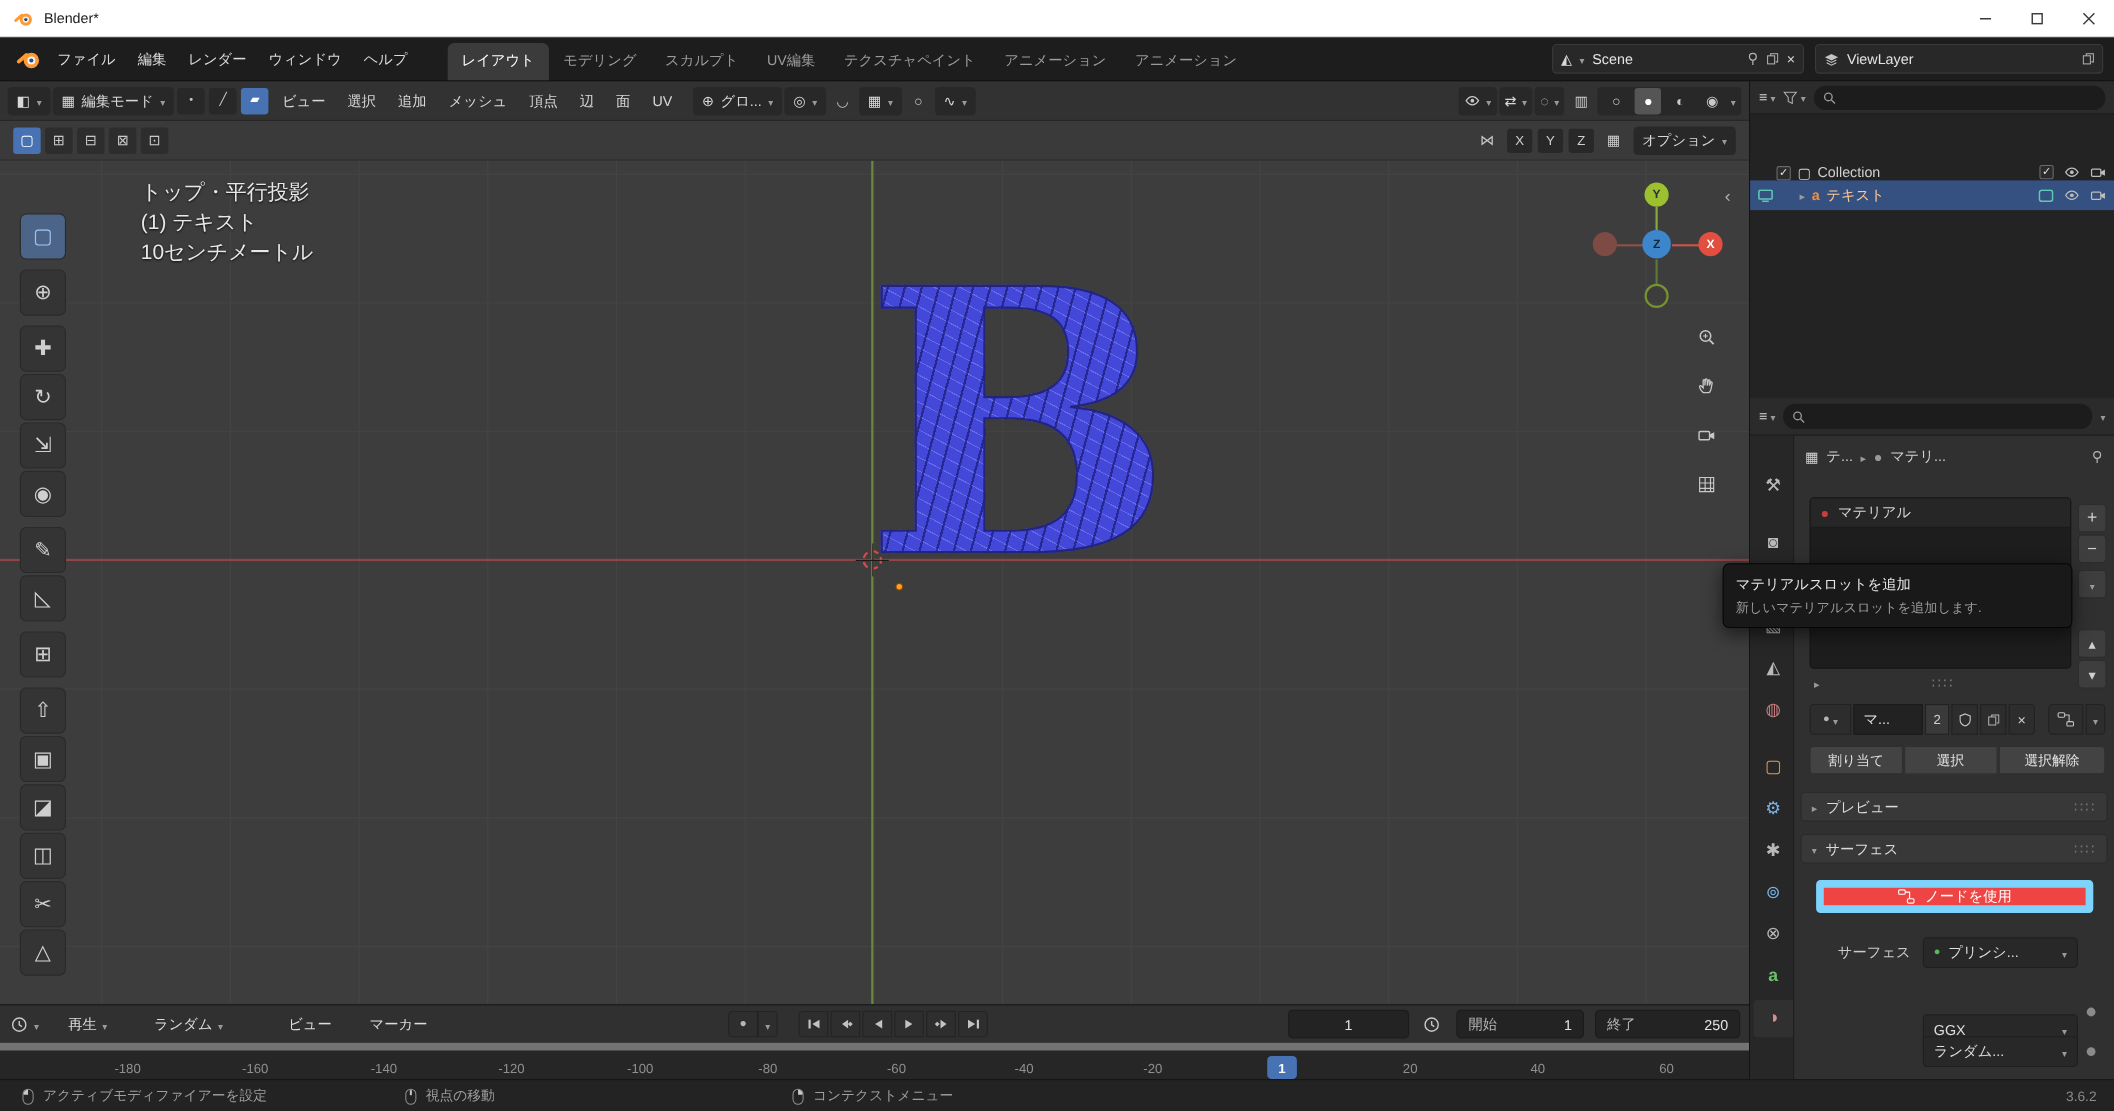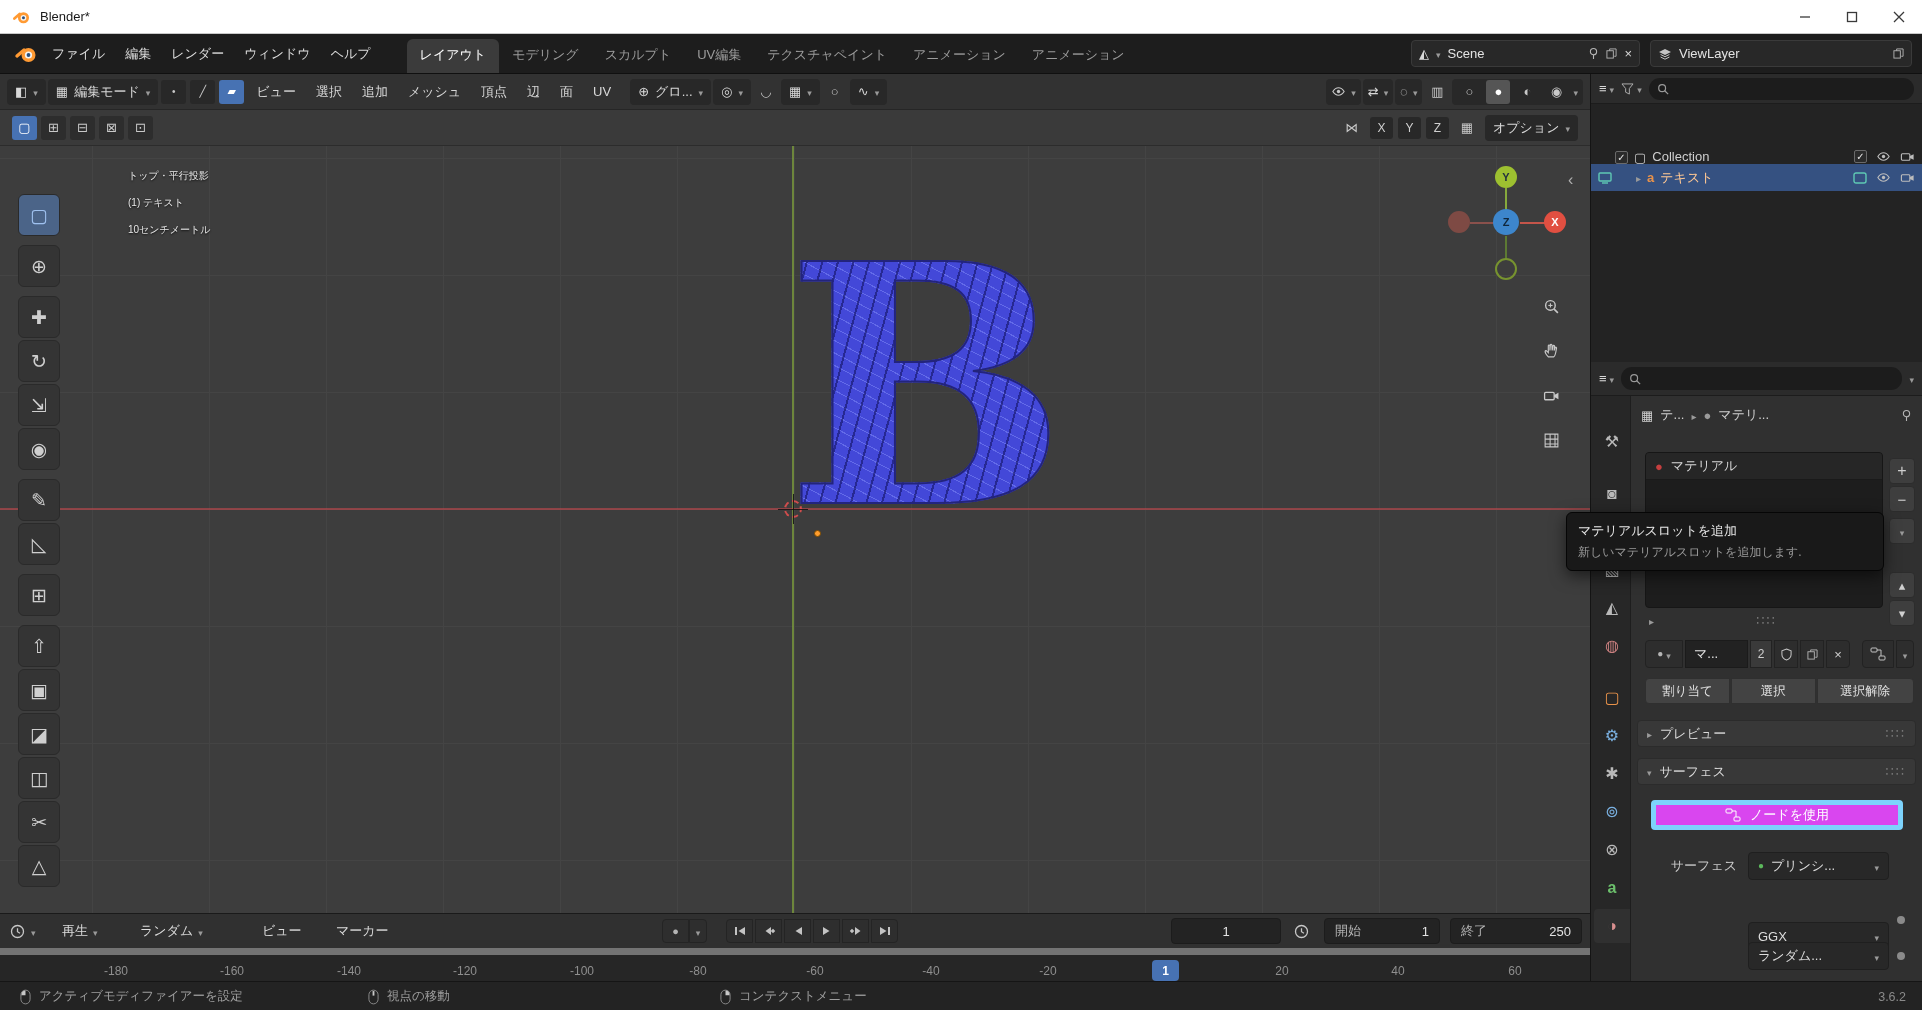--- a/index.html
+++ b/index.html
@@ -110,21 +110,21 @@
 
   .vp-tools{position:absolute;top:110px;left:0;width:1590px;height:36px;background:#3a3a3a;border-bottom:1px solid #2c2c2c;display:flex;align-items:center;padding:0 12px;gap:4px}
   .tmode{width:25px;height:24px;border-radius:3px;background:#2d2d2d;display:flex;align-items:center;justify-content:center;color:#c9c9c9;cursor:pointer}
   .tmode.active{background:#4772b3;color:#fff}
   .axis-btn{width:23px;height:22px;border-radius:3px;background:#282828;display:flex;align-items:center;justify-content:center;color:#cfcfcf;font-size:12px;cursor:pointer}
 
   
   .viewport{position:absolute;top:146px;left:0;width:1590px;height:767px;overflow:hidden;background-color:#3d3d3d;background-image:linear-gradient(#444444 1px,transparent 1px),linear-gradient(90deg,#444444 1px,transparent 1px);background-size:117px 117px;background-position:92px 12px;}
   .axis-x{position:absolute;left:0;top:362px;width:1590px;height:2px;background:rgba(196,72,76,.6)}
   .axis-y{position:absolute;left:792px;top:0;width:2px;height:767px;background:rgba(130,165,60,.7)}
-  .vp-text{position:absolute;left:128px;top:16px;line-height:27px;color:#e8e8e8;font-size:10px;text-shadow:0 1px 2px rgba(0,0,0,.85)}
+  .vp-text{position:absolute;left:128px;top:16px;line-height:27px;color:#e8e8e8;font-size:19px;text-shadow:0 1px 2px rgba(0,0,0,.85)}
   .letter-b{position:absolute;left:786px;top:74px;font-family:"DejaVu Serif","Liberation Serif",serif;font-weight:700;font-size:332px;line-height:1;color:#4146d2;-webkit-text-stroke:2px #23247c;}
   @supports (-webkit-background-clip:text){
     .letter-b{
       background:
         repeating-linear-gradient(105deg, rgba(15,15,90,.55) 0 2px, transparent 2px 15px),
         repeating-linear-gradient(28deg, rgba(140,150,255,.45) 0 1px, transparent 1px 11px),
         #4348d8;
       -webkit-background-clip:text;background-clip:text;color:transparent;
     }
   }
@@ -190,21 +190,21 @@
   .sbtn{position:absolute;left:258px;width:26px;height:26px;background:#3e3e3e;border:1px solid #2c2c2c;border-radius:4px;display:flex;align-items:center;justify-content:center;color:#cfcfcf;cursor:pointer}
   .datablock{position:absolute;left:14px;top:244px;right:8px;height:28px;display:flex;gap:2px;align-items:center}
   .db-seg{height:28px;background:#2d2d2d;border:1px solid #222;display:flex;align-items:center;justify-content:center;gap:3px;cursor:pointer;color:#cfcfcf}
   .db-name{flex:1;height:28px;background:#222;border:1px solid #1b1b1b;display:flex;align-items:center;padding:0 8px;color:#e2e2e2;cursor:text}
   .assign-row{position:absolute;left:14px;top:282px;right:8px;height:26px;display:flex;gap:1px}
   .abtn{flex:1;background:#434343;border:1px solid #2f2f2f;color:#e4e4e4;display:flex;align-items:center;justify-content:center;font-size:12.5px;cursor:pointer}
   .abtn:first-child{border-radius:4px 0 0 4px}
   .abtn:last-child{border-radius:0 4px 4px 0;flex:1.15}
   .panel-hdr{position:absolute;left:6px;right:6px;height:27px;background:#383838;border:1px solid #2b2b2b;border-radius:4px;display:flex;align-items:center;gap:8px;padding:0 9px;color:#dadada;cursor:pointer}
   .panel-hdr .grip{margin-left:auto}
-  .use-nodes{position:absolute;left:20px;top:404px;width:252px;height:30px;background:#d946ef;border:5px solid #7dd3fc;border-radius:4px;display:flex;align-items:center;justify-content:center;gap:9px;color:#fff;cursor:pointer}
+  .use-nodes{position:absolute;left:20px;top:404px;width:252px;height:30px;background:#ef4444;border:7px solid #7dd3fc;border-radius:4px;display:flex;align-items:center;justify-content:center;gap:9px;color:#fff;cursor:pointer}
   .srow-label{position:absolute;left:0;top:456px;width:106px;height:28px;display:flex;align-items:center;justify-content:flex-end;color:#c9c9c9}
   .dd{position:absolute;background:#282828;border:1px solid #1f1f1f;border-radius:4px;height:28px;display:flex;align-items:center;gap:7px;padding:0 9px;color:#dedede;cursor:pointer}
   .dd .chev{margin-left:auto}
   .kdot{position:absolute;left:266px;width:8px;height:8px;border-radius:50%;background:#8a8a8a}
 
   
   .tooltipbox{position:absolute;left:1566px;top:512px;width:318px;background:#191919;border:1px solid #060606;box-shadow:0 5px 16px rgba(0,0,0,.55);border-radius:6px;padding:9px 11px;z-index:60}
   .tt-title{color:#e6e6e6;font-size:13px}
   .tt-body{color:#9b9b9b;font-size:12px;margin-top:4px}
 </style>

